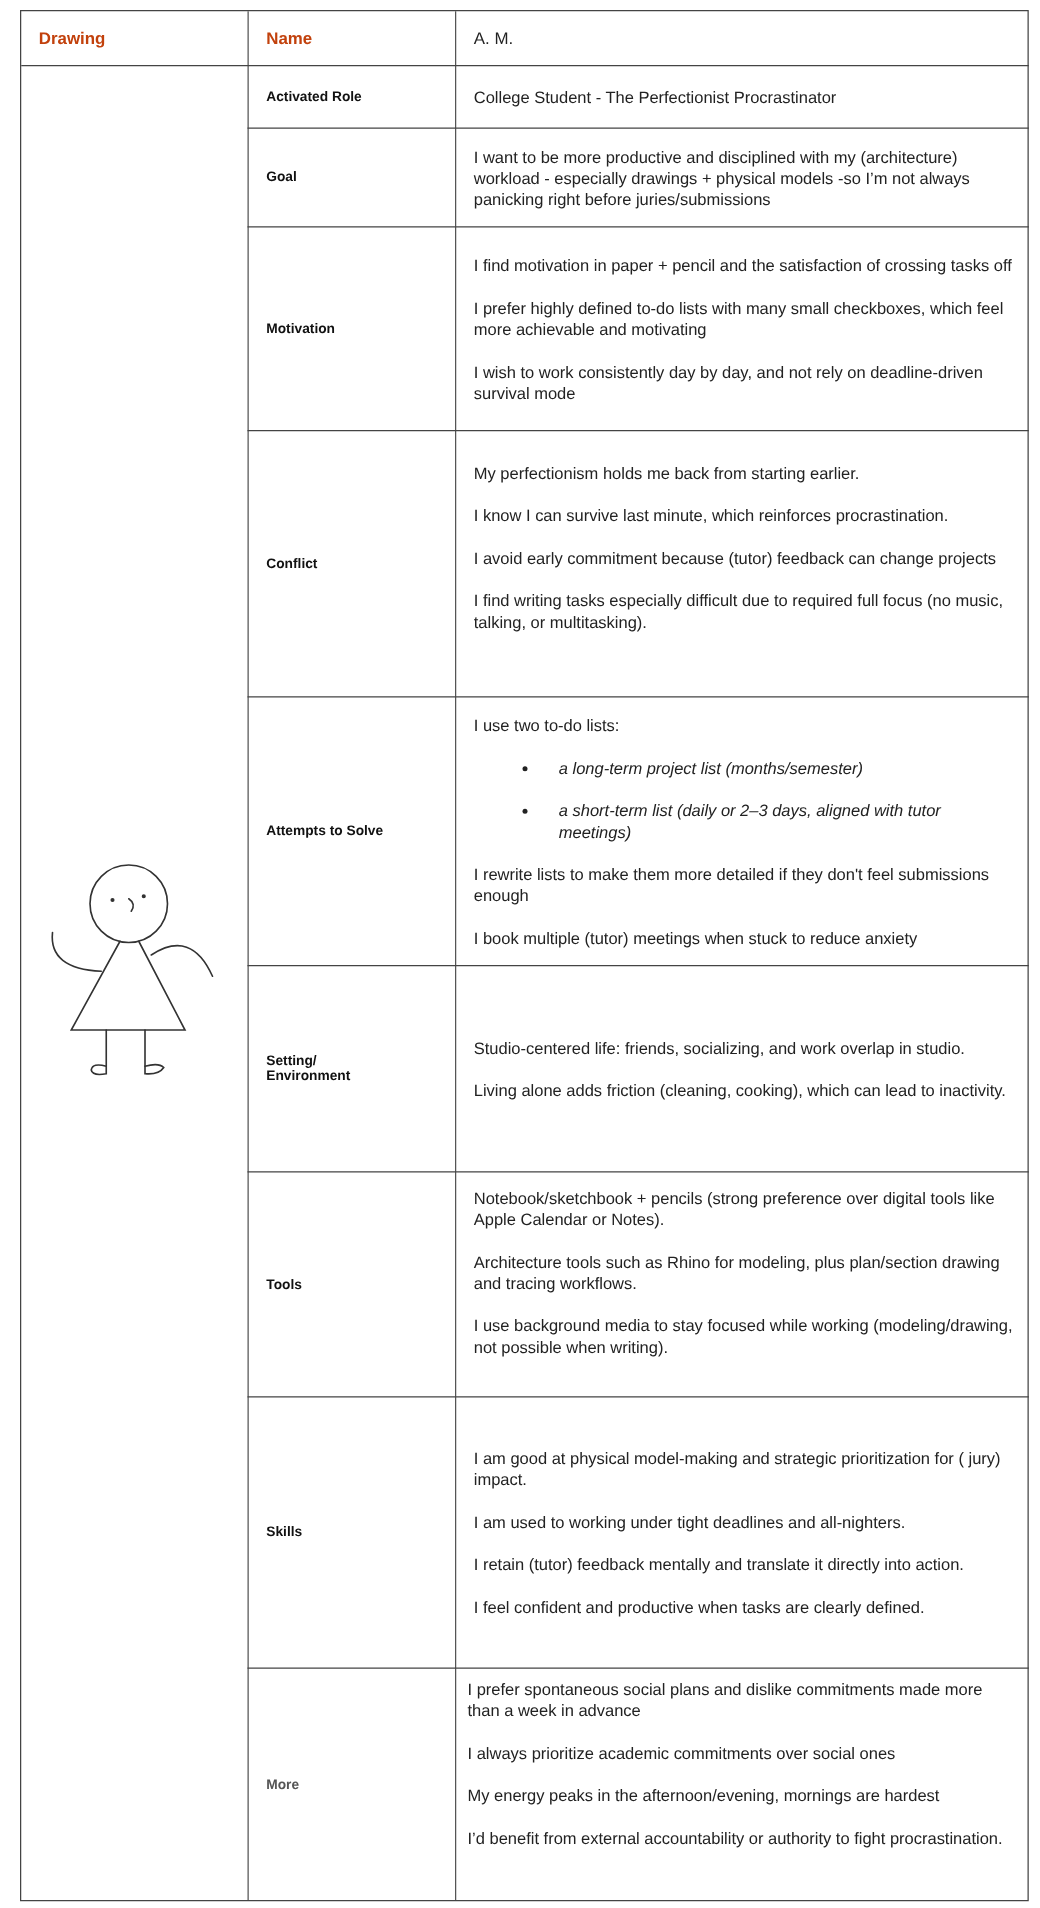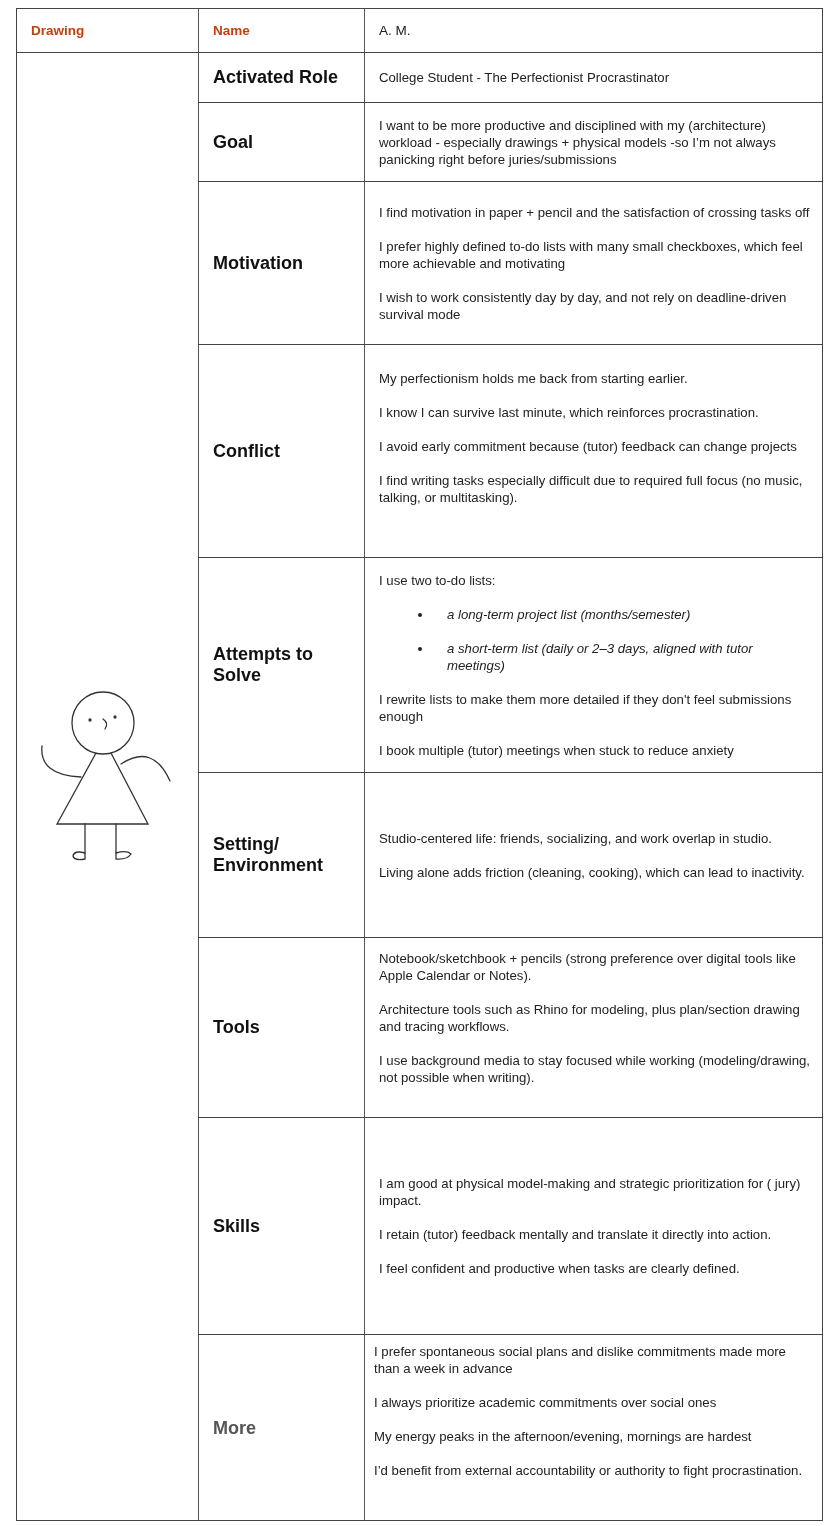--- a/index.html
+++ b/index.html
@@ -4,21 +4,21 @@
   <style>
     html, body { margin: 0; padding: 0; background: #ffffff; }
     body { width: 832px; height: 1526px; position: relative; overflow: hidden;
            font-family: "Liberation Sans", sans-serif; color: #222; }
     .tbl { position: absolute; left: 16px; top: 8px; width: 807px; height: 1513px;
            border: 1px solid #444; box-sizing: border-box; }
     .vline { position: absolute; top: 0; bottom: 0; width: 1px; background: #555; }
     .hline { position: absolute; height: 1px; background: #444; }
     .cell { position: absolute; box-sizing: border-box; display: flex; flex-direction: column;
             justify-content: center; }
-    .label { font-weight: bold; font-size: 18px; color: #111; padding-left: 14px; }
+    .label { font-weight: bold; font-size: 11px; color: #111; padding-left: 14px; }
     .label.gray { color: #555; }
     .content { padding: 0 12px 0 14px; font-size: 13.2px; line-height: 17px; color: #222; }
     .content p { margin: 0 0 17px 0; }
     .content p:last-child { margin-bottom: 0; }
     .content ul { margin: 0 0 17px 0; padding-left: 54px; font-style: italic; }
     .content li { margin-bottom: 17px; list-style: disc; padding-left: 14px; }
     .content li:last-child { margin-bottom: 0; }
     .hdr { font-weight: bold; font-size: 13.5px; color: #c2410c; padding-left: 14px; }
     .plain { font-size: 13.5px; color: #222; padding-left: 14px; }
     svg { position: absolute; }
@@ -128,20 +128,21 @@
     <p>Notebook/sketchbook + pencils (strong preference over digital tools like Apple Calendar or Notes).</p>
     <p>Architecture tools such as Rhino for modeling, plus plan/section drawing and tracing workflows.</p>
     <p>I use background media to stay focused while working (modeling/drawing, not possible when writing).</p>
   </div>
 
   <div class="cell" style="left:182px;top:1109px;width:165px;height:216px">
     <span class="label">Skills</span>
   </div>
   <div class="cell content" style="left:348px;top:1109px;width:458px;height:216px">
     <p>I am good at physical model-making and strategic prioritization for ( jury) impact.</p>
+    <p>I am used to working under tight deadlines and all-nighters.</p>
     <p>I retain (tutor) feedback mentally and translate it directly into action.</p>
     <p>I feel confident and productive when tasks are clearly defined.</p>
   </div>
 
   <div class="cell" style="left:182px;top:1326px;width:165px;height:186px">
     <span class="label gray">More</span>
   </div>
   <div class="cell content" style="left:348px;top:1326px;width:458px;height:186px;justify-content:flex-start;padding-top:8px;padding-left:9px">
     <p>I prefer spontaneous social plans and dislike commitments made more than a week in advance</p>
     <p>I always prioritize academic commitments over social ones</p>

